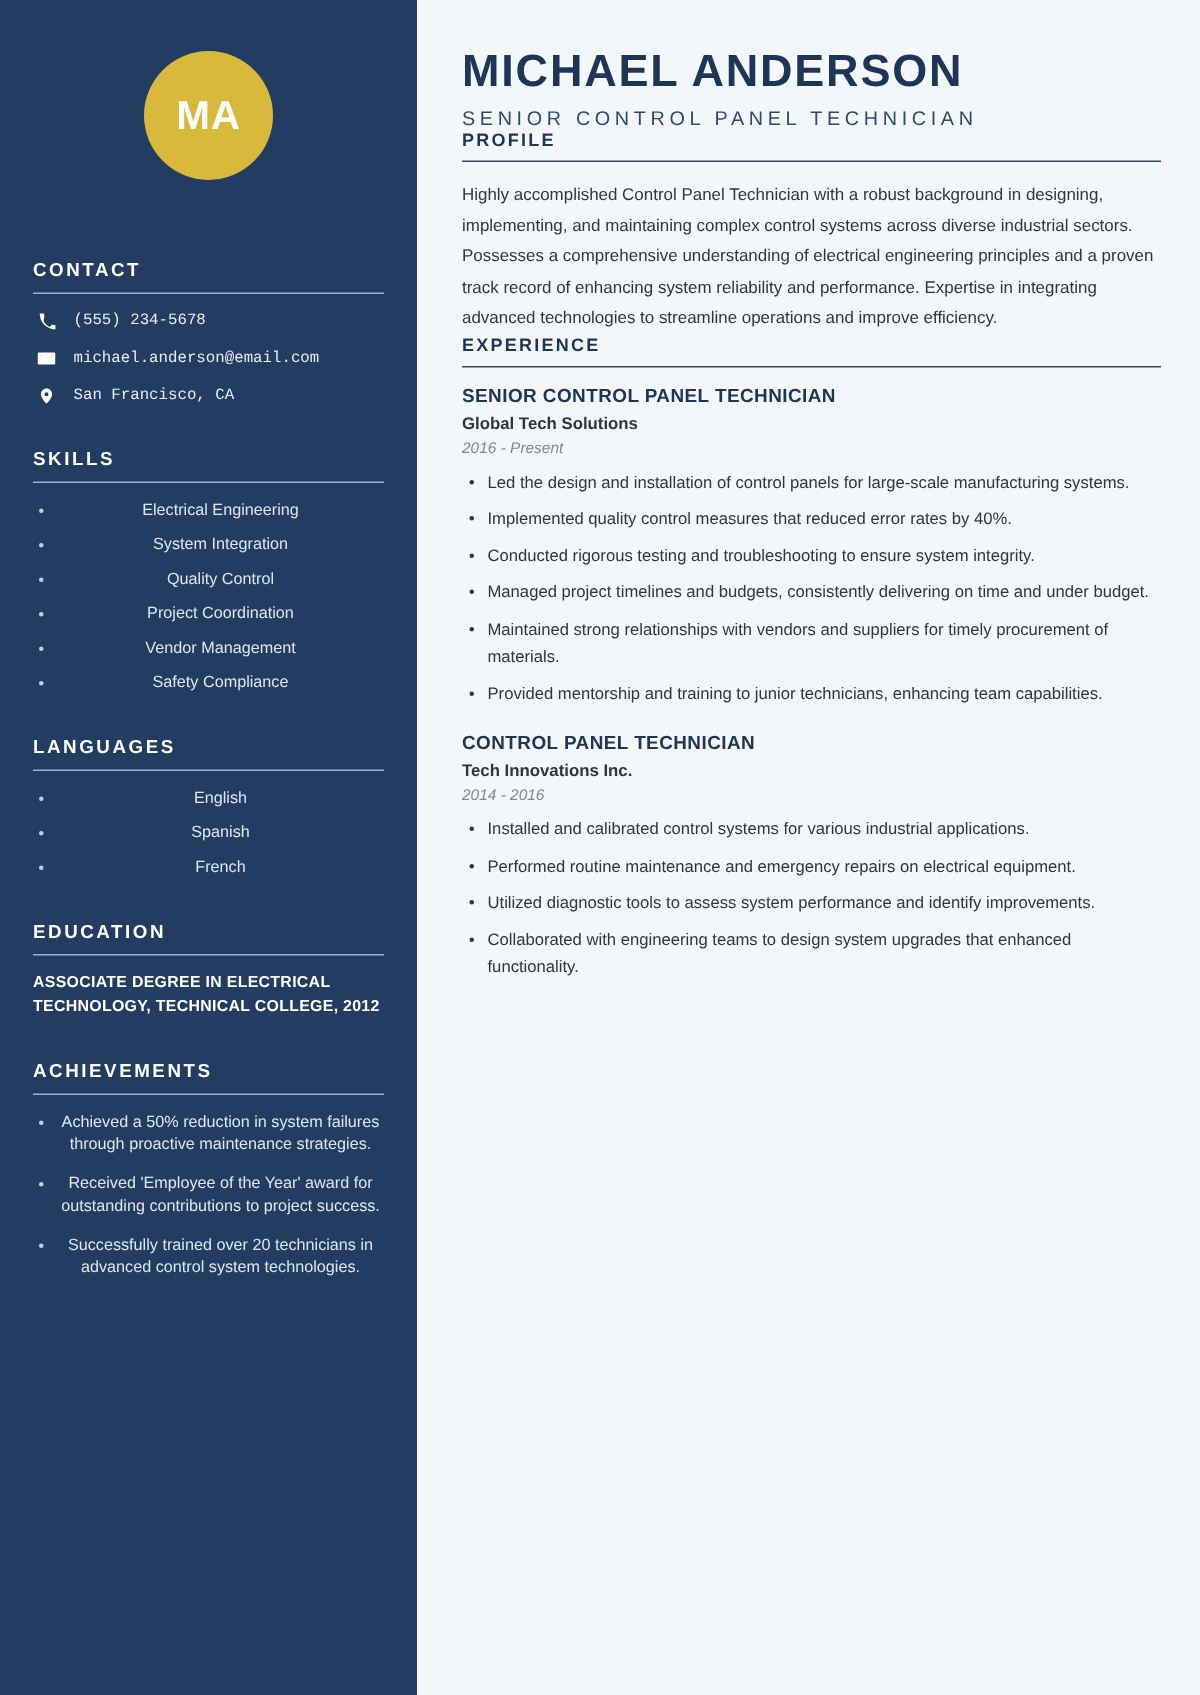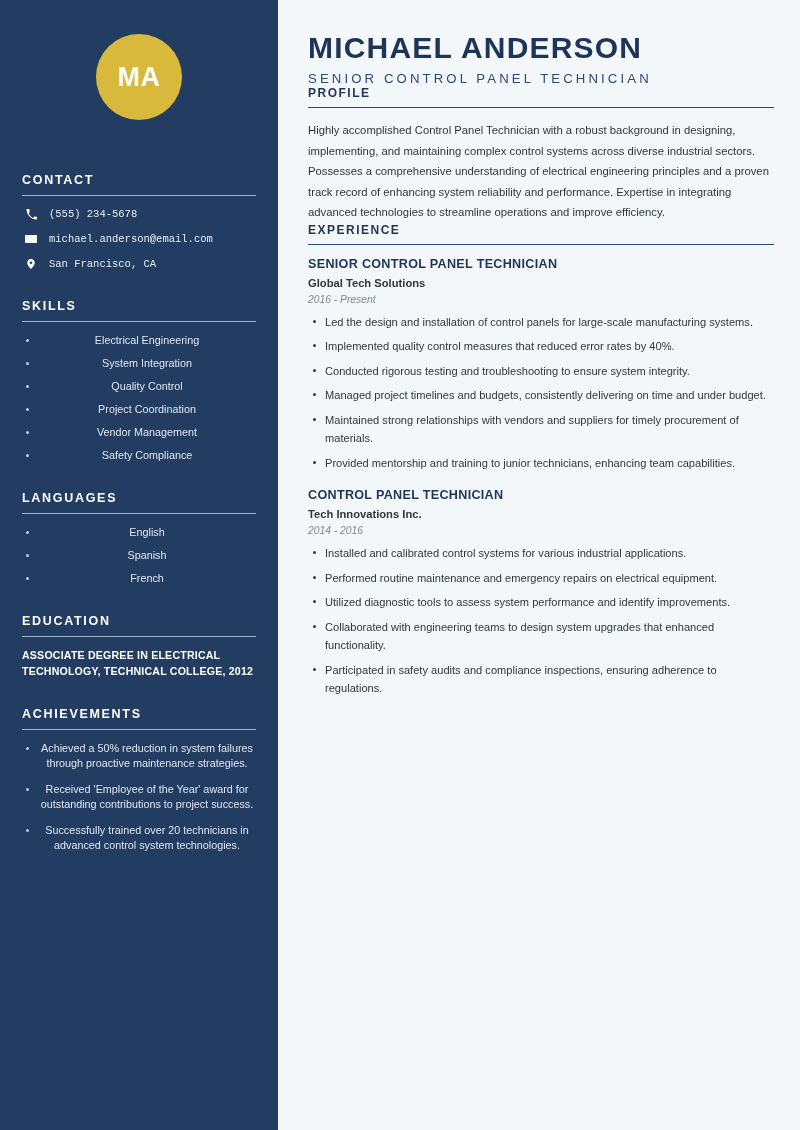--- a/index.html
+++ b/index.html
@@ -309,19 +309,18 @@
 
       <div class="job">
         <div class="job-title">CONTROL PANEL TECHNICIAN</div>
         <div class="job-company">Tech Innovations Inc.</div>
         <div class="job-dates">2014 - 2016</div>
         <ul class="job-list">
           <li>Installed and calibrated control systems for various industrial applications.</li>
           <li>Performed routine maintenance and emergency repairs on electrical equipment.</li>
           <li>Utilized diagnostic tools to assess system performance and identify improvements.</li>
           <li>Collaborated with engineering teams to design system upgrades that enhanced functionality.</li>
-          <li>Participated in safety audits and compliance inspections, ensuring adherence to regulations.</li>
         </ul>
       </div>
     </section>
 
   </main>
 </div>
 
 </body></html>

